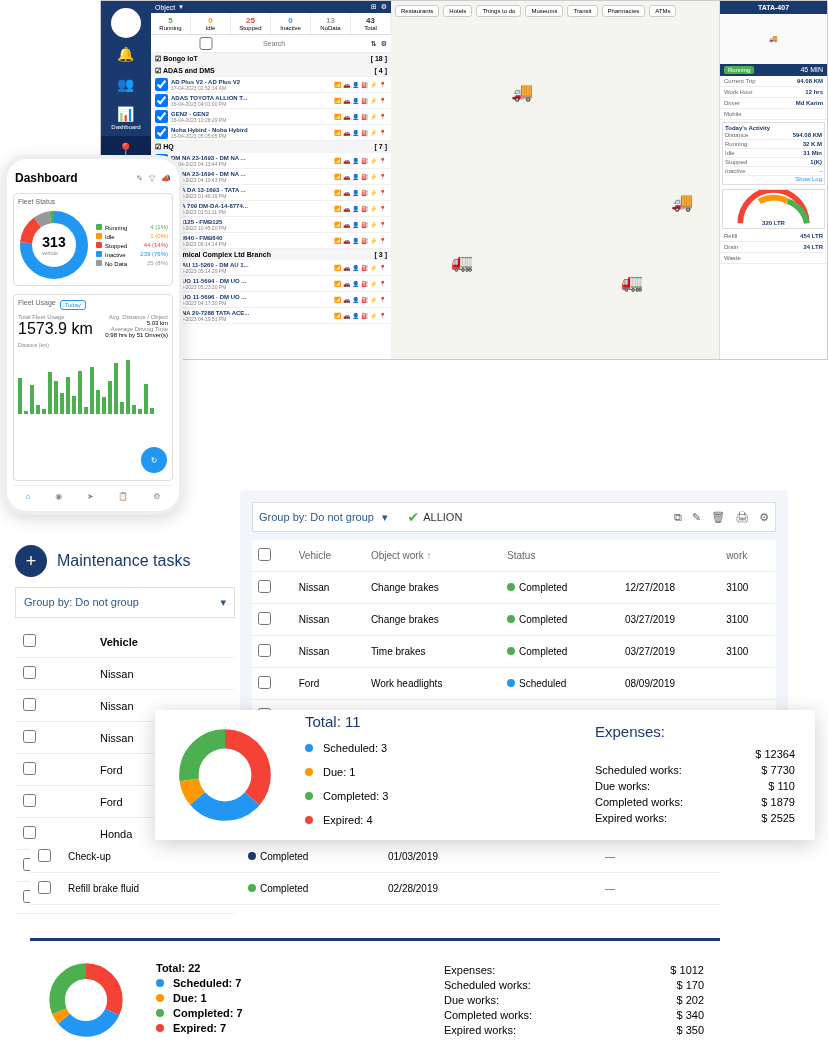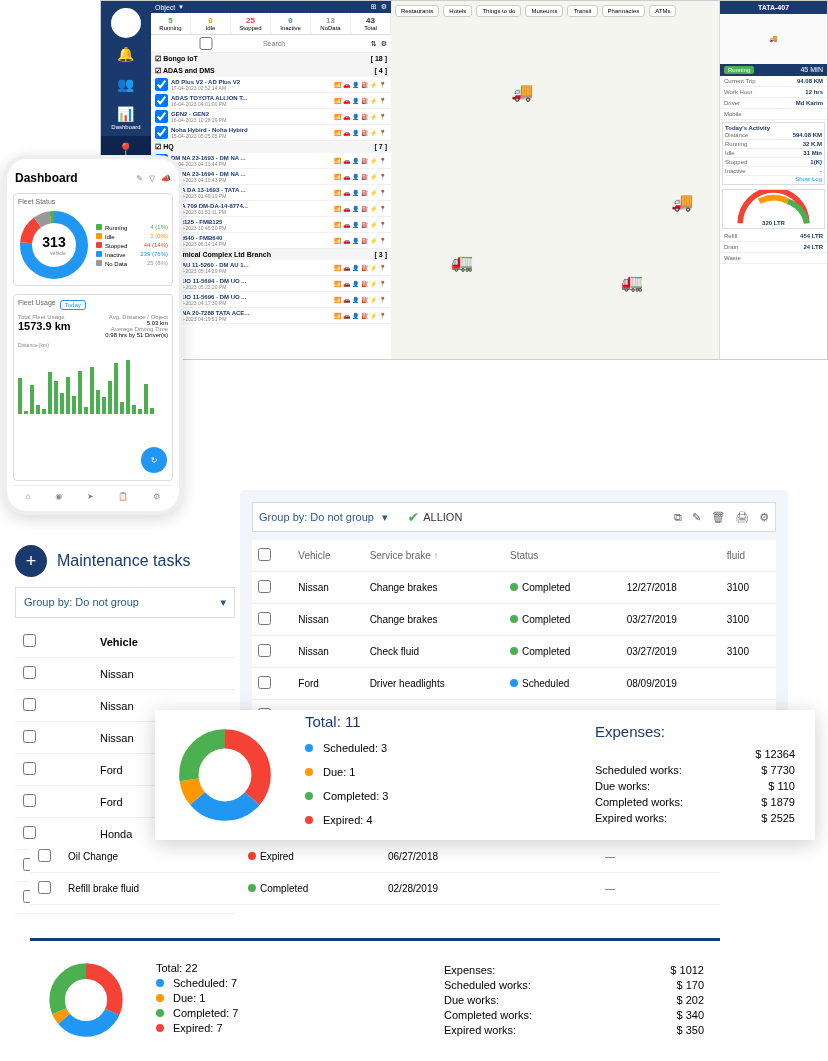--- a/index.html
+++ b/index.html
@@ -51,21 +51,21 @@
 
 
 .phone { position: absolute; top: 155px; left: 3px; width: 180px; height: 360px; background: #fff; border-radius: 24px; border: 4px solid #eee; padding: 8px 6px; font-size: 8px; display: flex; flex-direction: column; box-shadow: 0 4px 16px rgba(0,0,0,0.15); }
 .phone-header { display: flex; justify-content: space-between; align-items: center; padding: 4px 2px; }
 .phone-header h3 { font-size: 12px; }
 .phone-icons { display: flex; gap: 6px; color: #888; }
 .phone-section { border: 1px solid #ddd; border-radius: 4px; margin: 4px 0; padding: 4px; }
 .phone-section-title { font-size: 7px; color: #666; margin-bottom: 4px; }
 .phone-donut-row { display: flex; align-items: center; gap: 6px; }
 .phone-donut { width: 72px; height: 72px; position: relative; }
-.phone-donut-center { position: absolute; top: 50%; left: 50%; transform: translate(-50%,-50%); text-align: right; }
+.phone-donut-center { position: absolute; top: 50%; left: 50%; transform: translate(-50%,-50%); text-align: left; }
 .phone-donut-center .num { font-size: 14px; font-weight: bold; }
 .phone-donut-center .lbl { font-size: 5px; color: #888; }
 .phone-legend { font-size: 6px; flex: 1; }
 .phone-legend-row { display: flex; justify-content: space-between; margin: 2px 0; }
 .phone-legend-dot { width: 6px; height: 6px; display: inline-block; border-radius: 1px; margin-right: 3px; }
 .phone-usage { display: flex; justify-content: space-between; font-size: 6px; }
 .phone-bars { display: flex; align-items: flex-end; gap: 2px; height: 60px; margin-top: 6px; }
 .phone-bar { width: 4px; background: #4CAF50; }
 .phone-nav { display: flex; justify-content: space-around; padding: 6px 0 2px; border-top: 1px solid #eee; margin-top: auto; color: #888; }
 .phone-fab { position: absolute; right: 12px; bottom: 38px; width: 26px; height: 26px; background: #2196F3; border-radius: 50%; color:#fff; display:flex; align-items:center; justify-content:center; }
@@ -101,21 +101,21 @@
 .summary-donut { width: 100px; height: 100px; margin-right: 30px; }
 .summary-col { flex: 1; }
 .summary-title { color: #1a3a6e; font-size: 15px; margin-bottom: 8px; }
 .summary-row { display: flex; align-items: center; gap: 6px; margin: 12px 0; font-size: 11px; }
 .summary-exp-col { width: 200px; }
 .summary-exp-row { display: flex; justify-content: space-between; margin: 4px 0; font-size: 11px; }
 
 
 .bottom-summary { position: absolute; top: 938px; left: 30px; width: 690px; height: 120px; border-top: 3px solid #1a3a6e; background: #fff; display: flex; align-items: center; padding: 8px 16px; font-size: 11px; }
 .bottom-donut { width: 80px; height: 80px; margin-right: 30px; }
-.bottom-col { flex: 1; }
+.bottom-col { flex: 1; font-weight: bold; }
 .bottom-row { margin: 3px 0; display: flex; align-items: center; gap: 5px; }
 .bottom-exp { width: 260px; }
 .bottom-exp-row { display: flex; justify-content: space-between; margin: 3px 0; }
 
 
 .maint-lower { position: absolute; top: 841px; left: 30px; width: 690px; background:#fff; font-size: 10px; }
 .maint-lower table { width: 100%; border-collapse: collapse; }
 .maint-lower td { padding: 8px; border-bottom: 1px solid #eee; }
 .dash-td { text-align:center; color:#666; }
 
@@ -528,21 +528,21 @@
     </div>
   </div>
   <div class="phone-section" style="flex:1">
     <div style="display:flex;align-items:center;gap:4px">
       <span class="phone-section-title">Fleet Usage</span>
       <span style="border:1px solid #2196F3;color:#2196F3;padding:1px 4px;border-radius:3px;font-size:6px">Today</span>
     </div>
     <div class="phone-usage" style="margin-top:4px">
       <div>
         <div style="color:#888">Total Fleet Usage</div>
-        <div style="font-size:11px;font-weight:bold">1573.9 km</div>
+        <div style="font-size:16px;font-weight:normal">1573.9 km</div>
       </div>
       <div style="text-align:right">
         <div style="color:#888">Avg. Distance / Object</div>
         <div>5.03 km</div>
         <div style="color:#888">Average Driving Time</div>
         <div>0:98 hrs by 51 Driver(s)</div>
       </div>
     </div>
     <div style="color:#888;font-size:5px;margin-top:4px">Distance (km)</div>
     <div class="phone-bars" id="phone-bars">
@@ -597,24 +597,24 @@
       <span>🗑</span>
       <span>🖨</span>
       <span>⚙</span>
     </div>
   </div>
   <table class="maint-table">
     <thead>
         <tr>
       <th><input type="checkbox" style=""></th>
       <th>Vehicle</th>
-      <th><span>Service brake</span> <span style="color:#4CAF50">↑</span></th>
+      <th><span>Object work</span> <span style="color:#4CAF50">↑</span></th>
       <th>Status</th>
       <th></th>
-      <th>fluid</th>
+      <th>work</th>
     </tr>
       </thead>
     <tbody id="maint-big-body">
         <tr>
           <td><input type="checkbox" style=""></td>
           <td>Nissan</td>
           <td>Change brakes</td>
           <td><span class="status-dot dot-green"></span>Completed</td>
           <td>12/27/2018</td>
           <td>3100</td>
@@ -623,29 +623,29 @@
           <td><input type="checkbox" style=""></td>
           <td>Nissan</td>
           <td>Change brakes</td>
           <td><span class="status-dot dot-green"></span>Completed</td>
           <td>03/27/2019</td>
           <td>3100</td>
         </tr>
         <tr>
           <td><input type="checkbox" style=""></td>
           <td>Nissan</td>
-          <td>Check fluid</td>
+          <td>Time brakes</td>
           <td><span class="status-dot dot-green"></span>Completed</td>
           <td>03/27/2019</td>
           <td>3100</td>
         </tr>
         <tr>
           <td><input type="checkbox" style=""></td>
           <td>Ford</td>
-          <td>Driver headlights</td>
+          <td>Work headlights</td>
           <td><span class="status-dot dot-blue"></span>Scheduled</td>
           <td>08/09/2019</td>
           <td></td>
         </tr>
         <tr>
           <td><input type="checkbox" style=""></td>
           <td>Ford</td>
           <td>Check up</td>
           <td><span class="status-dot dot-blue"></span>Scheduled</td>
           <td>12/31/2019</td>
@@ -706,23 +706,23 @@
         </tr>
       </tbody>
   </table>
 </div>
 
 <div class="maint-lower">
   <table>
       <tbody id="lower-body">
         <tr>
           <td style="width:30px"><input type="checkbox" style=""></td>
-          <td style="width:180px">Oil Change</td>
-          <td style="width:140px"><span class="status-dot dot-red"></span>Expired</td>
-          <td style="width:120px">06/27/2018</td>
+          <td style="width:180px">Check-up</td>
+          <td style="width:140px"><span class="status-dot dot-navy"></span>Completed</td>
+          <td style="width:120px">01/03/2019</td>
           <td class="dash-td">—</td>
         </tr>
         <tr>
           <td style="width:30px"><input type="checkbox" style=""></td>
           <td style="width:180px">Refill brake fluid</td>
           <td style="width:140px"><span class="status-dot dot-green"></span>Completed</td>
           <td style="width:120px">02/28/2019</td>
           <td class="dash-td">—</td>
         </tr>
       </tbody>

